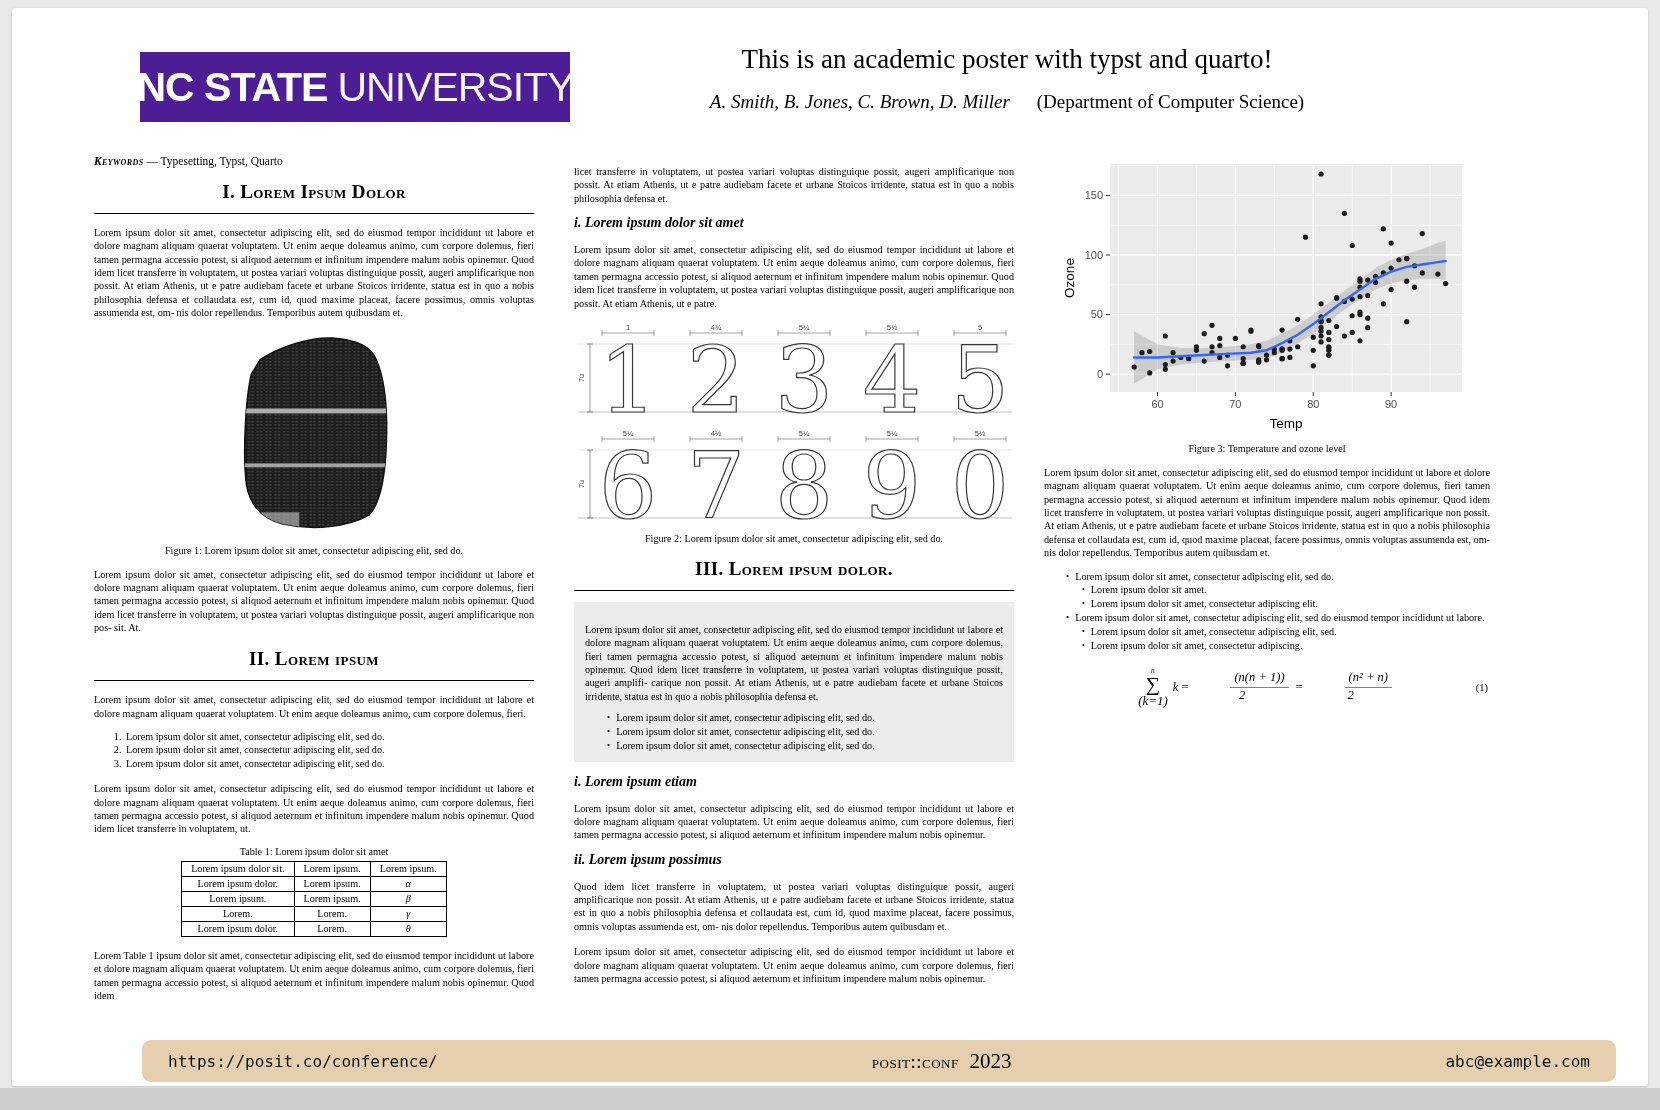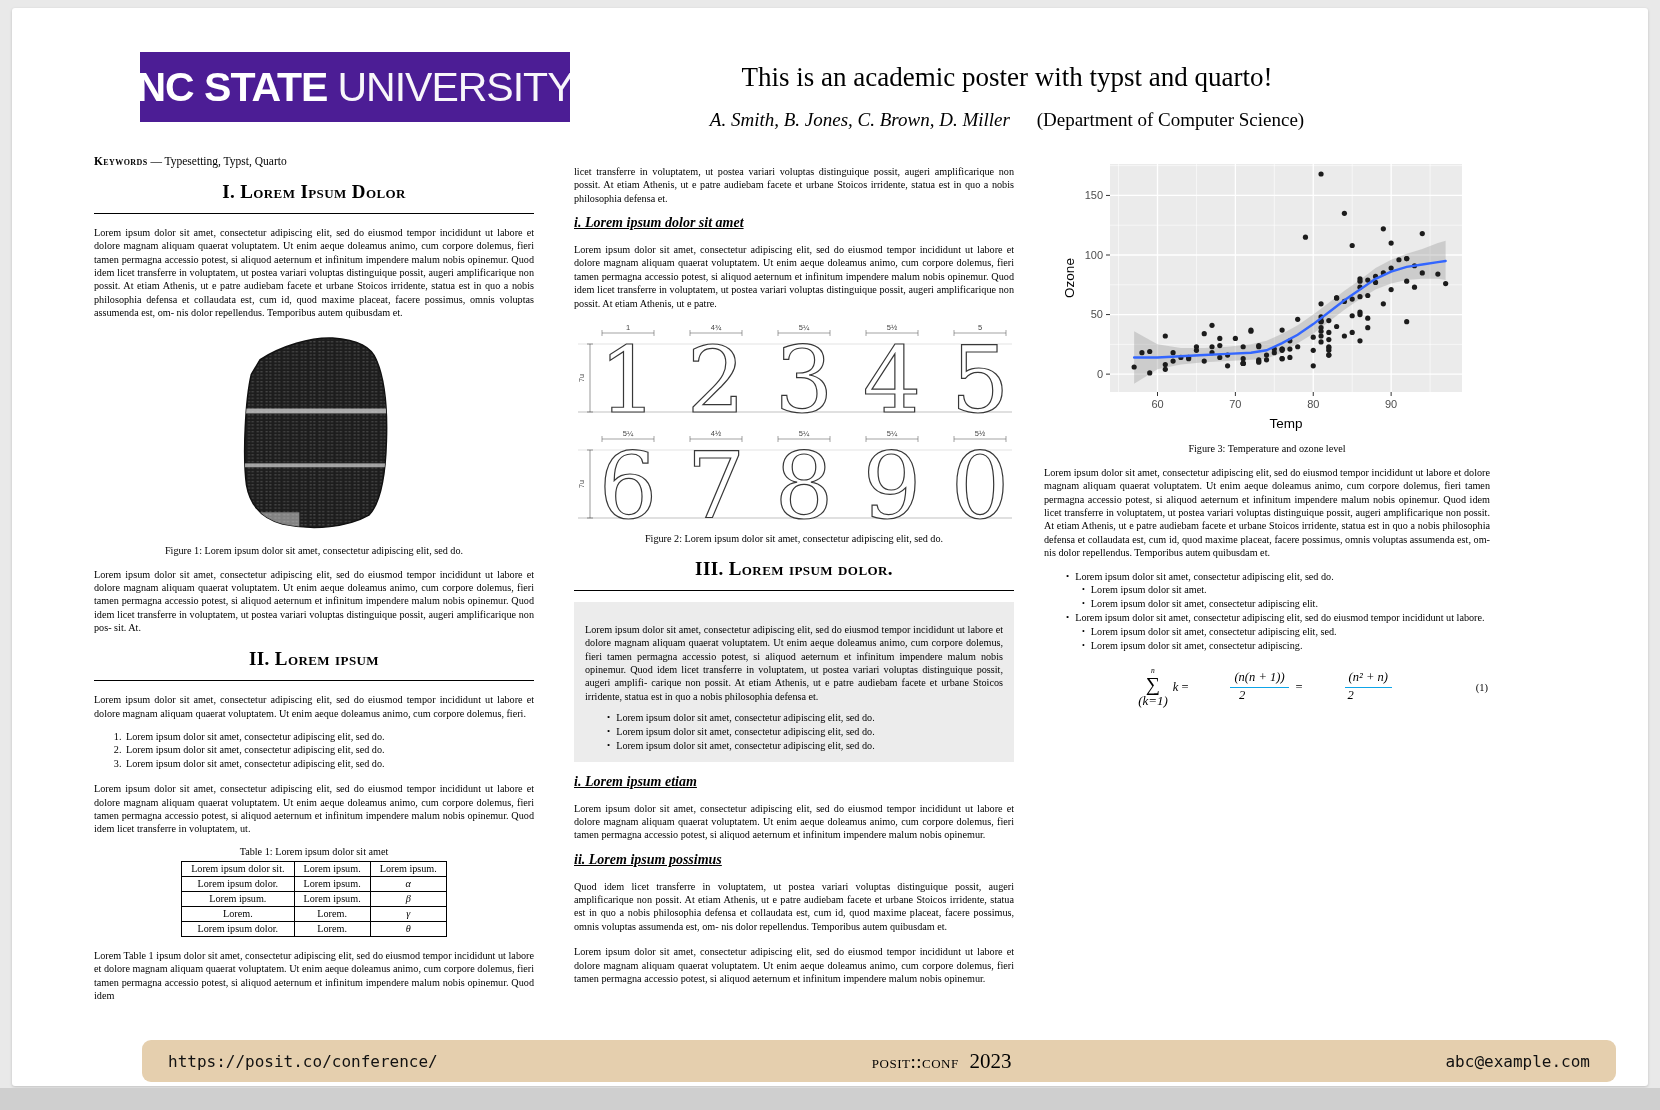--- a/index.html
+++ b/index.html
@@ -15,39 +15,39 @@
 
   
   .logo{
     position:absolute;left:128px;top:44px;width:430px;height:70px;
     display:flex;align-items:center;justify-content:center;
     font-family:"Liberation Sans",sans-serif;color:#fff;
     font-size:41px;letter-spacing:-1px;white-space:nowrap;
   }
   .logo .b{font-weight:700;margin-right:10px;}
   .logo .l{font-weight:400;opacity:.96;}
-  .header-text{position:absolute;left:600px;top:54px;width:790px;text-align:center;}
+  .header-text{position:absolute;left:600px;top:36px;width:790px;text-align:center;}
   .title{font-size:27px;line-height:1.15;}
   .authors{font-size:19px;margin-top:16px;}
   .authors .it{font-style:italic;}
   .authors .aff{font-style:normal;margin-left:22px;}
 
   
   .col{position:absolute;top:145px;}
   #col1{left:82px;width:440px;}
   #col2{left:562px;width:440px;}
   #col3{left:1032px;width:446px;}
 
   .kw{font-size:11.5px;margin:2px 0 12px;}
-  .kw .kwlab{font-variant:small-caps;font-weight:700;letter-spacing:.4px;}
+  .kw .kwlab{font-variant:small-caps;font-weight:700;letter-spacing:.4px;font-style:italic;}
   h2.section{font-size:19px;text-align:center;font-variant:small-caps;font-weight:600;
     letter-spacing:.4px;margin:14px 0 0;}
   .rule{border-top:1.3px solid #000;margin:10px 0 11px;}
   p.body{font-size:10.2px;line-height:1.31;text-align:justify;margin:12px 0 10px;}
-  .subhead{font-style:italic;font-size:14px;font-weight:600;margin:10px 0 2px;text-decoration:underline;}
+  .subhead{font-style:italic;font-size:14px;font-weight:600;margin:10px 0 2px;}
 
   figure{margin:0;}
   .fig-caption{text-align:center;font-size:10.2px;margin:5px 0 10px;}
   .stone-wrap{text-align:center;margin:8px 0 0;}
   .fig2-wrap{margin:6px 0 0;}
   .chart-wrap{margin:4px 0 0;text-align:center;}
   #ozone-chart{font-family:"Liberation Sans",sans-serif;}
 
   ol.numlist{font-size:10.2px;line-height:1.32;margin:0 0 10px;padding-left:30px;}
   ol.numlist li{padding-left:2px;}

